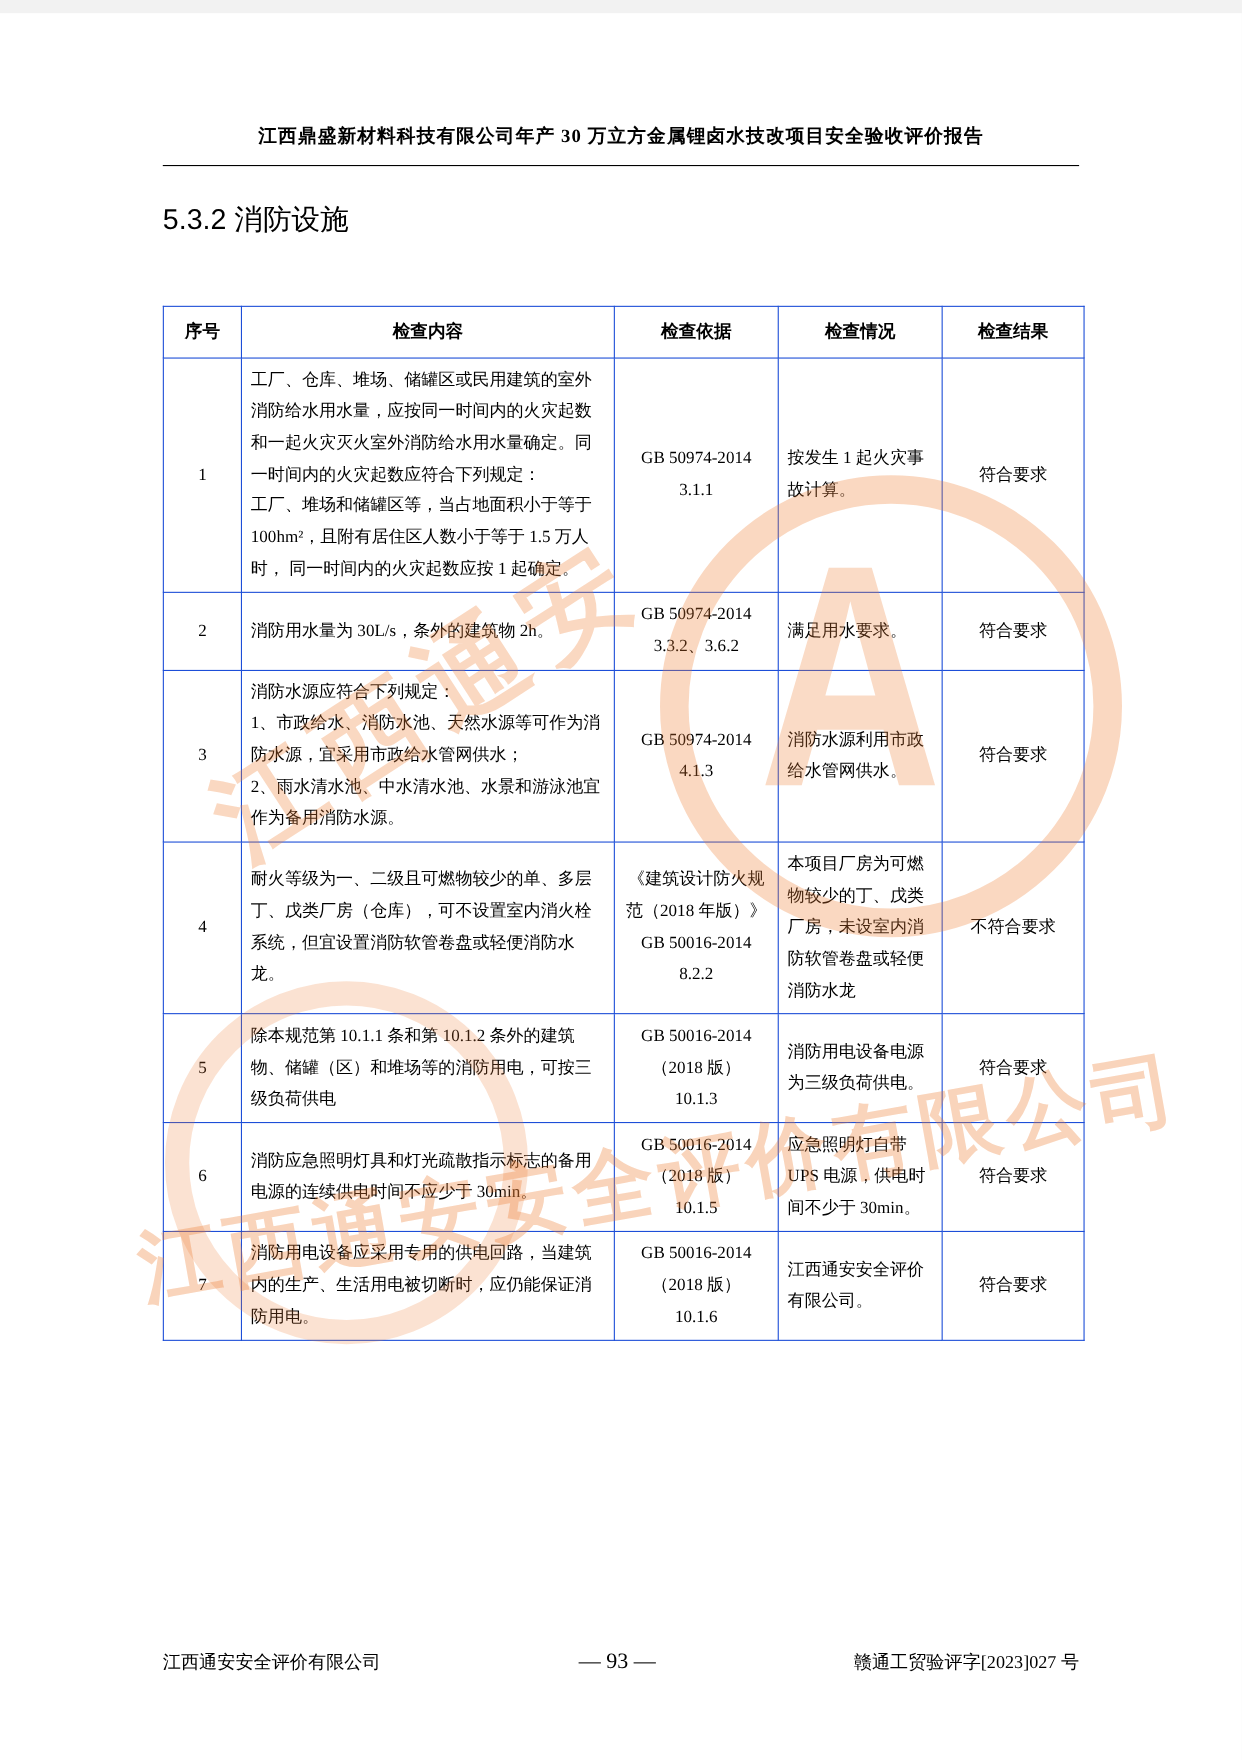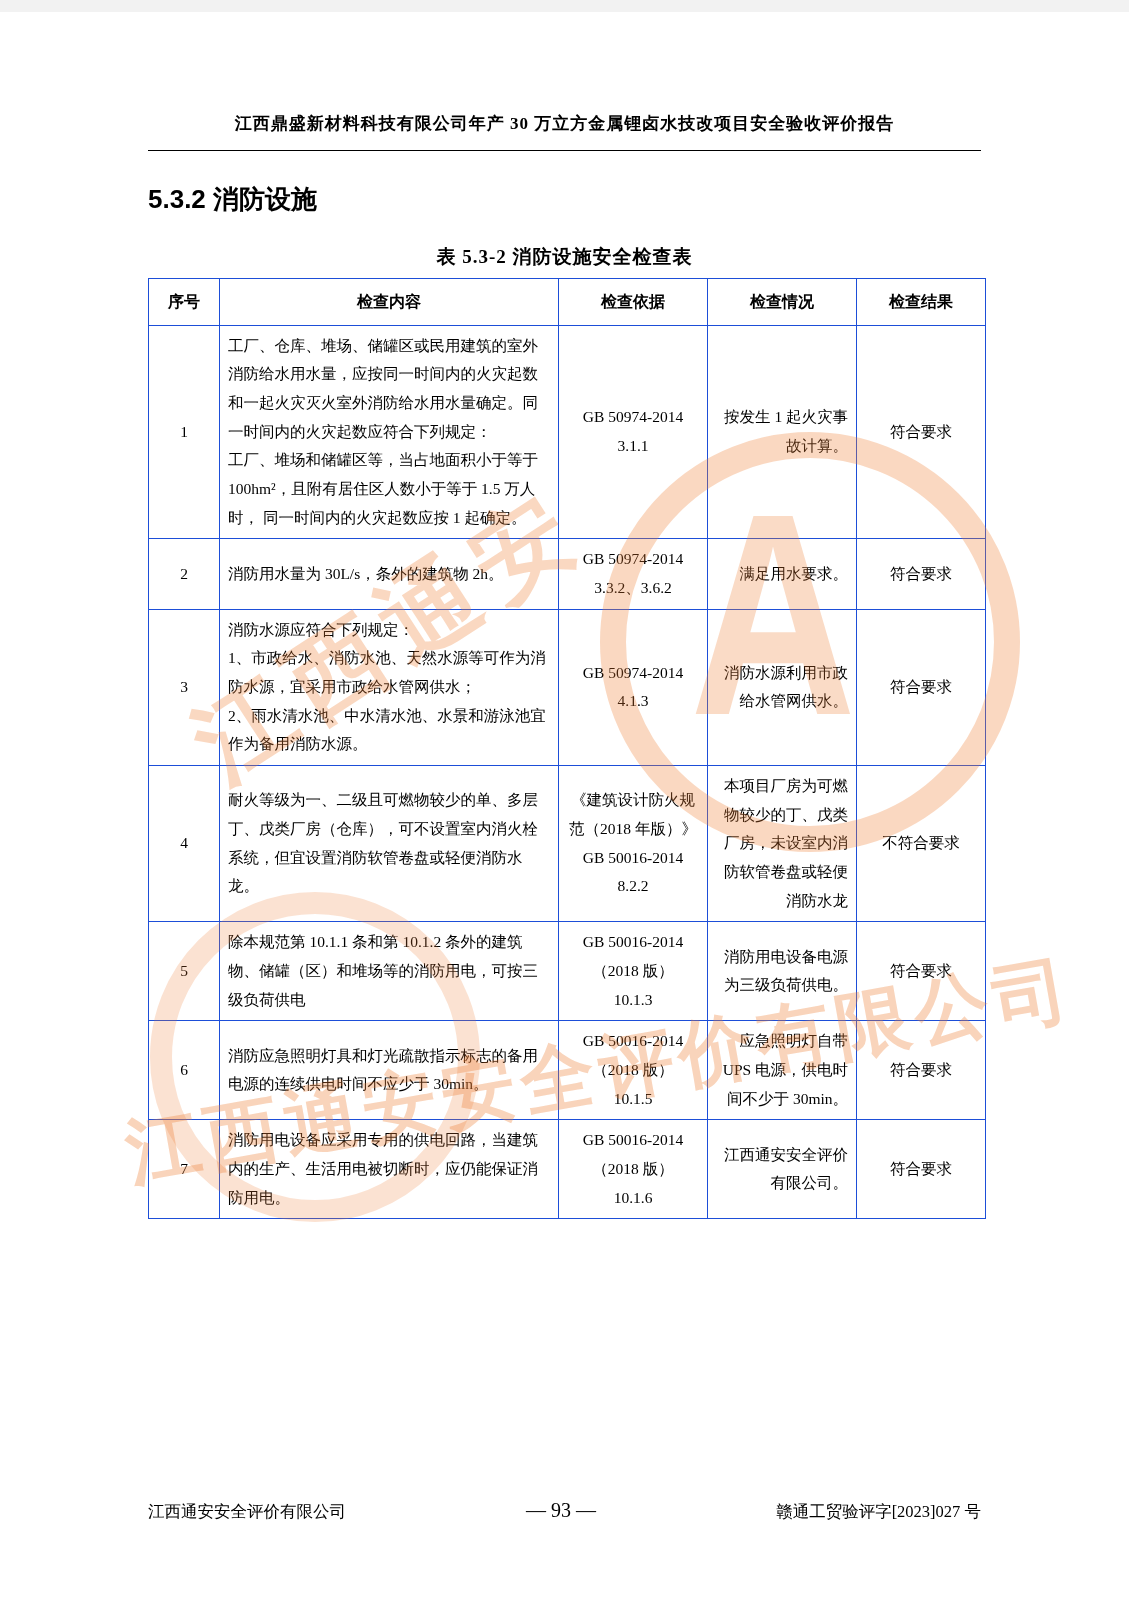--- a/index.html
+++ b/index.html
@@ -99,21 +99,21 @@
     width: 833px;
     border-top: 1.5px solid #000;
   }
 
   
   .sec-title {
     position: absolute;
     top: 170px;
     left: 148px;
     font-size: 26px;
-    font-weight: bold;
+    font-weight: normal;
     font-family: "Liberation Sans", sans-serif;
   }
 
   
   .tbl-caption {
     position: absolute;
     top: 232px;
     left: 0;
     width: 100%;
     text-align: center;
@@ -142,21 +142,21 @@
   }
   table.chk th {
     text-align: center;
     font-weight: bold;
     font-size: 16px;
     padding: 8px 4px;
   }
   .c-no   { width: 62px;  text-align: center; }
   .c-body { width: 330px; text-align: left; }
   .c-base { width: 140px; text-align: center; }
-  .c-situ { width: 140px; text-align: right; }
+  .c-situ { width: 140px; text-align: left; }
   .c-res  { width: 120px; text-align: center; }
   td.c-body { line-height: 1.95; }
   td.c-base, td.c-situ { line-height: 1.95; }
 
   
   .footer {
     position: absolute;
     top: 1487px;
     left: 148px;
     width: 833px;
@@ -170,21 +170,20 @@
 </head>
 <body>
 
 <div class="page">
 
   <div class="header">江西鼎盛新材料科技有限公司年产 30 万立方金属锂卤水技改项目安全验收评价报告</div>
   <div class="header-rule"></div>
 
   <div class="sec-title">5.3.2 消防设施</div>
 
-  <div class="tbl-caption">表 5.3-2  消防设施安全检查表</div>
 
   <div class="watermark">
     <div class="wm-ring"></div>
     <div class="wm-ring2"></div>
     <div class="wm-a">A</div>
     <div class="wm-text-big">江西通安</div>
     <div class="wm-text-diag">江西通安安全评价有限公司</div>
   </div>
 
   <table class="chk">

